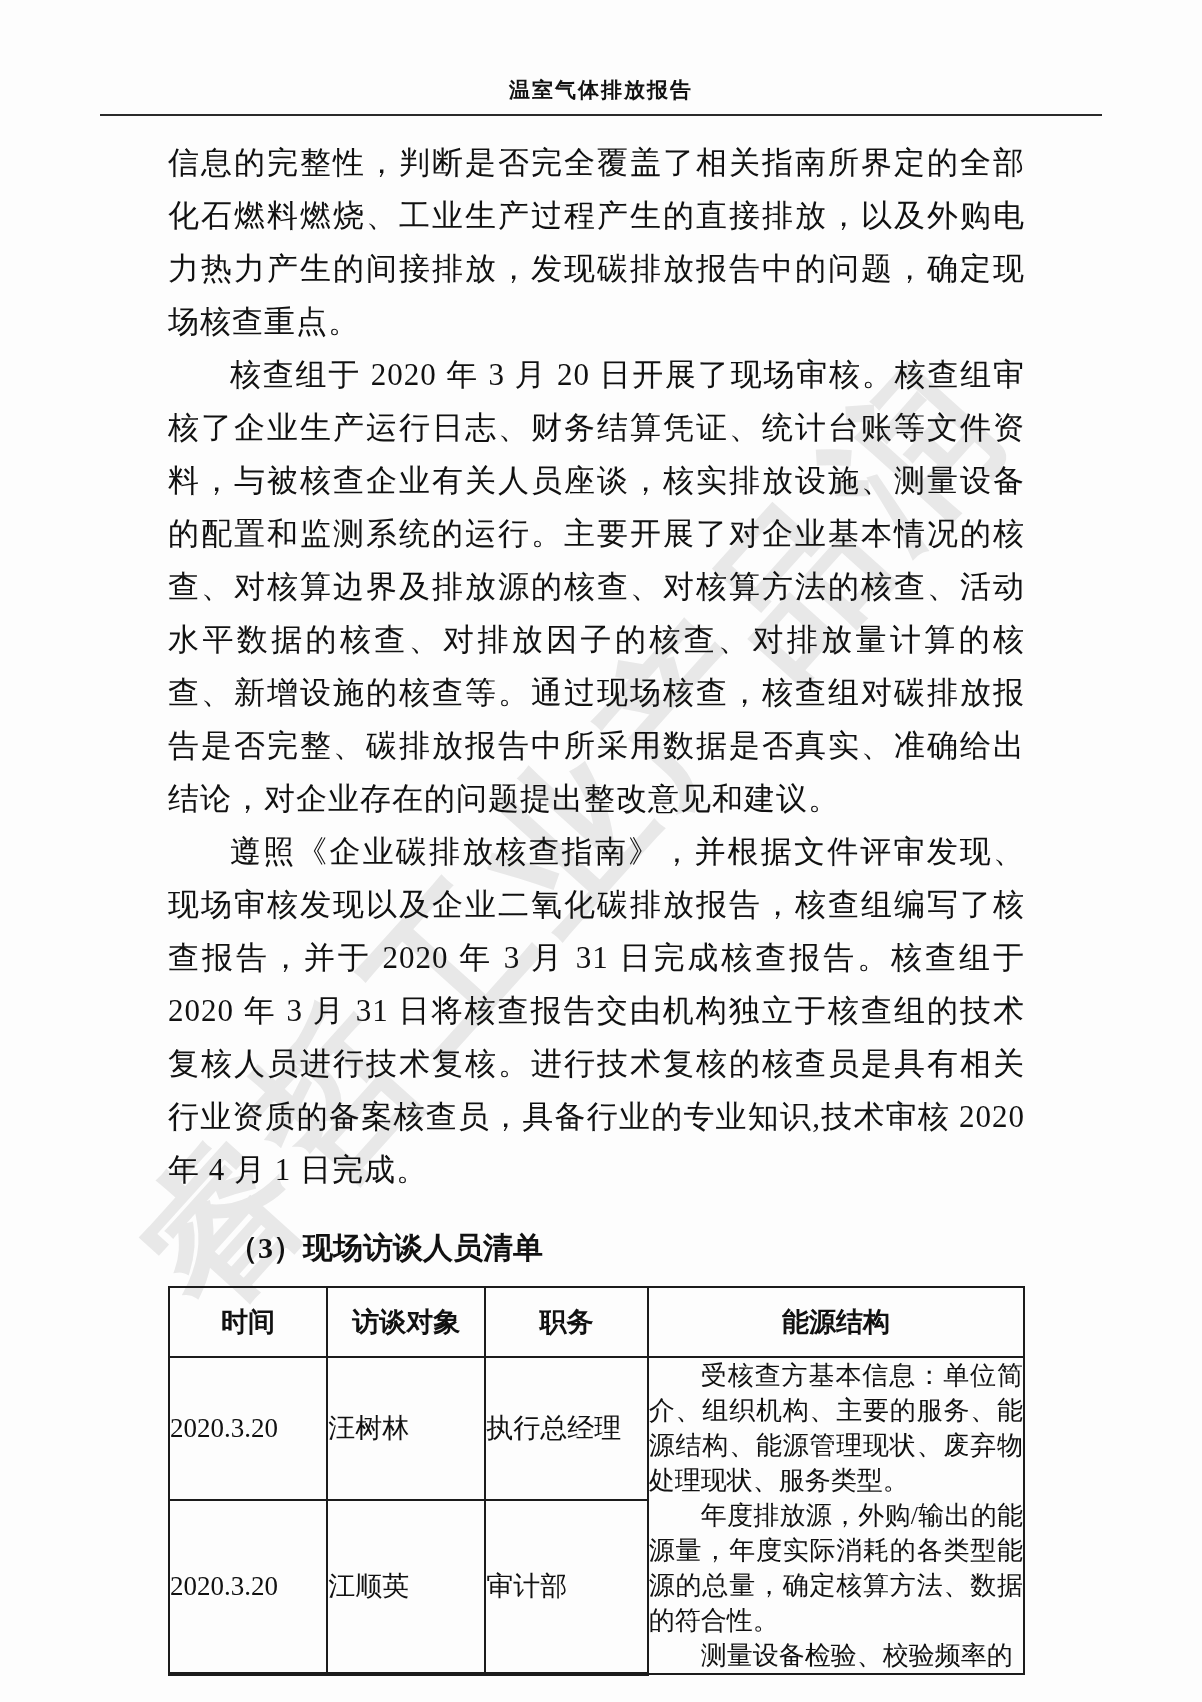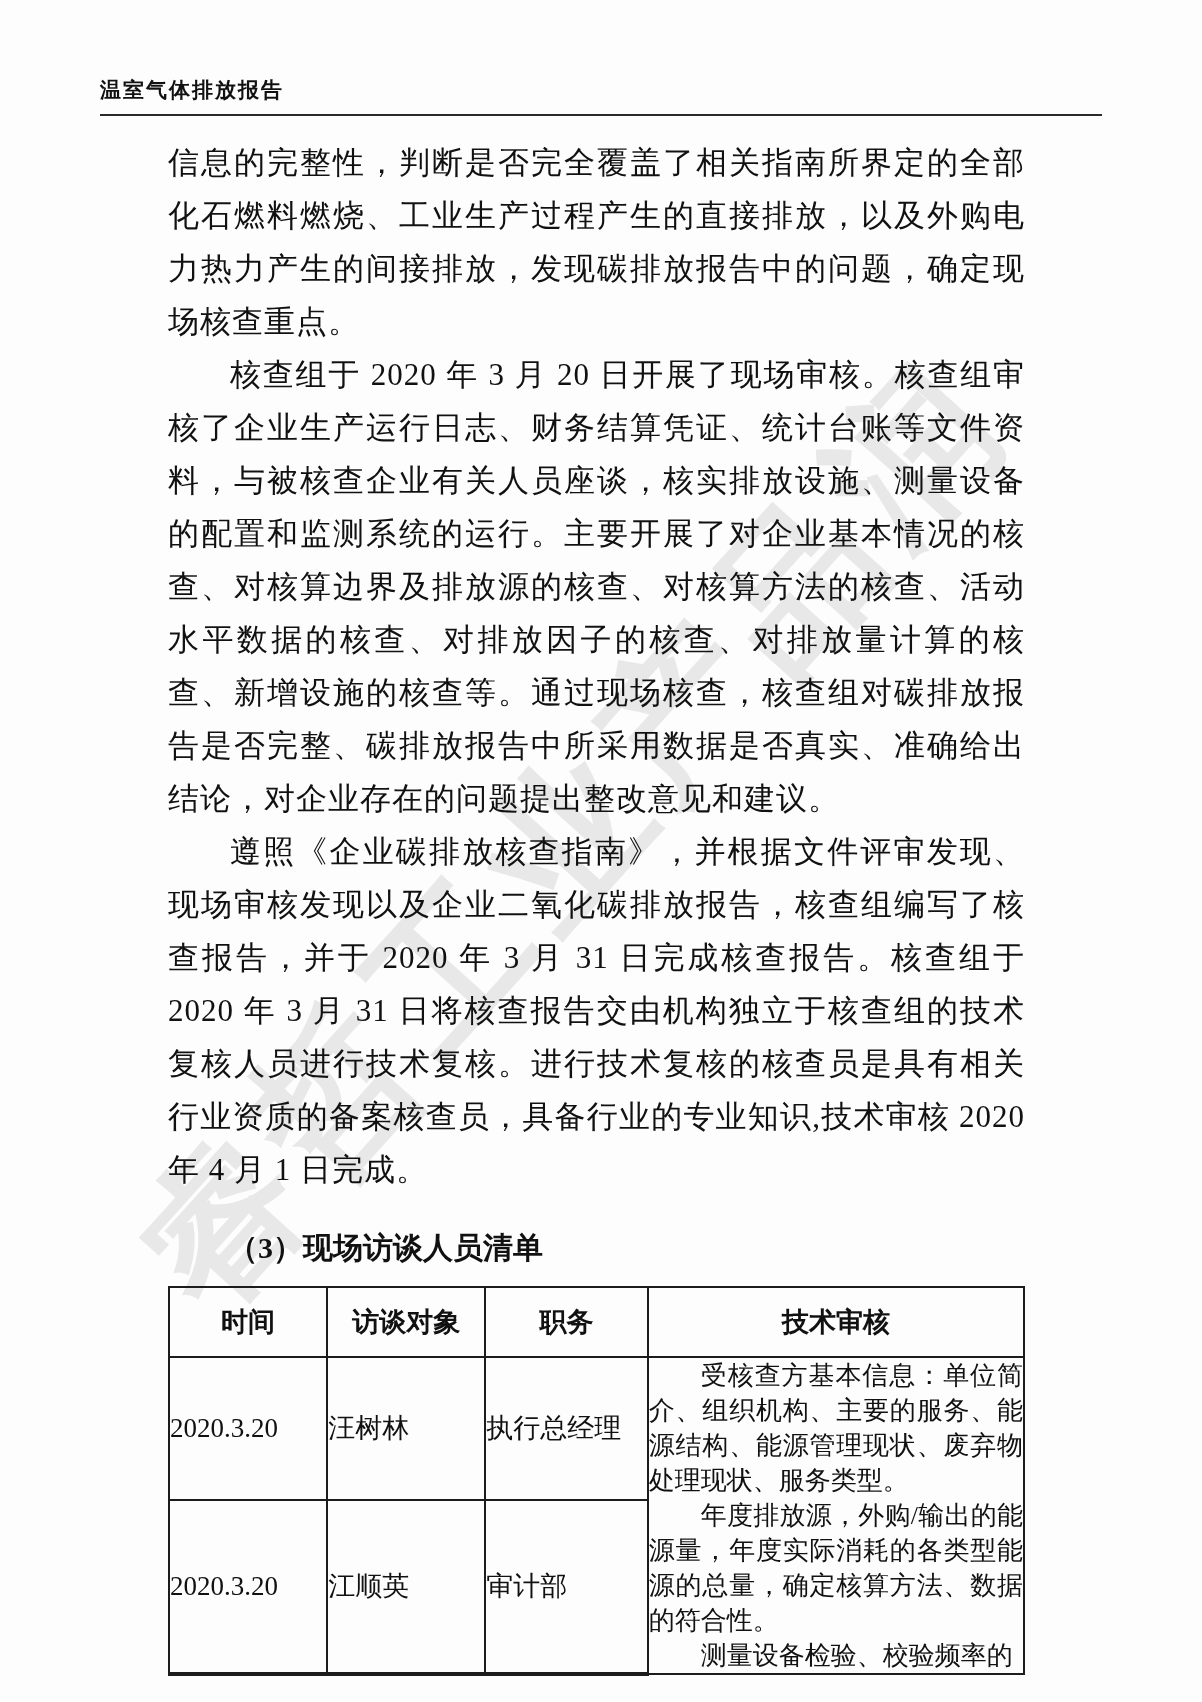--- a/index.html
+++ b/index.html
@@ -22,21 +22,21 @@
     letter-spacing:14px;
     color:rgba(150,150,150,0.20);
     font-weight:bold;
     white-space:nowrap;
     z-index:0;
     user-select:none;
   }
   .page-header {
     position:absolute;
     left:100px; right:100px; top:76px;
-    text-align:left;
+    text-align:center;
     font-size:21px;
     font-weight:bold;
     letter-spacing:2px;
     padding-bottom:10px;
     border-bottom:2px solid #2a2a2a;
     z-index:1;
   }
   .content {
     position:absolute;
     left:168px; right:177px; top:136px;
@@ -122,21 +122,21 @@
       <col class="w-time">
       <col class="w-person">
       <col class="w-title">
       <col class="w-content">
     </colgroup>
     <thead>
       <tr>
         <th>时间</th>
         <th>访谈对象</th>
         <th>职务</th>
-        <th>技术审核</th>
+        <th>能源结构</th>
       </tr>
     </thead>
     <tbody>
       <tr class="row-1">
         <td class="c-time">2020.3.20</td>
         <td class="c-person">汪树林</td>
         <td class="c-title">执行总经理</td>
         <td class="c-content" rowspan="2">
           <p>受核查方基本信息：单位简介、组织机构、主要的服务、能源结构、能源管理现状、废弃物处理现状、服务类型。</p>
           <p>年度排放源，外购/输出的能源量，年度实际消耗的各类型能源的总量，确定核算方法、数据的符合性。</p>

